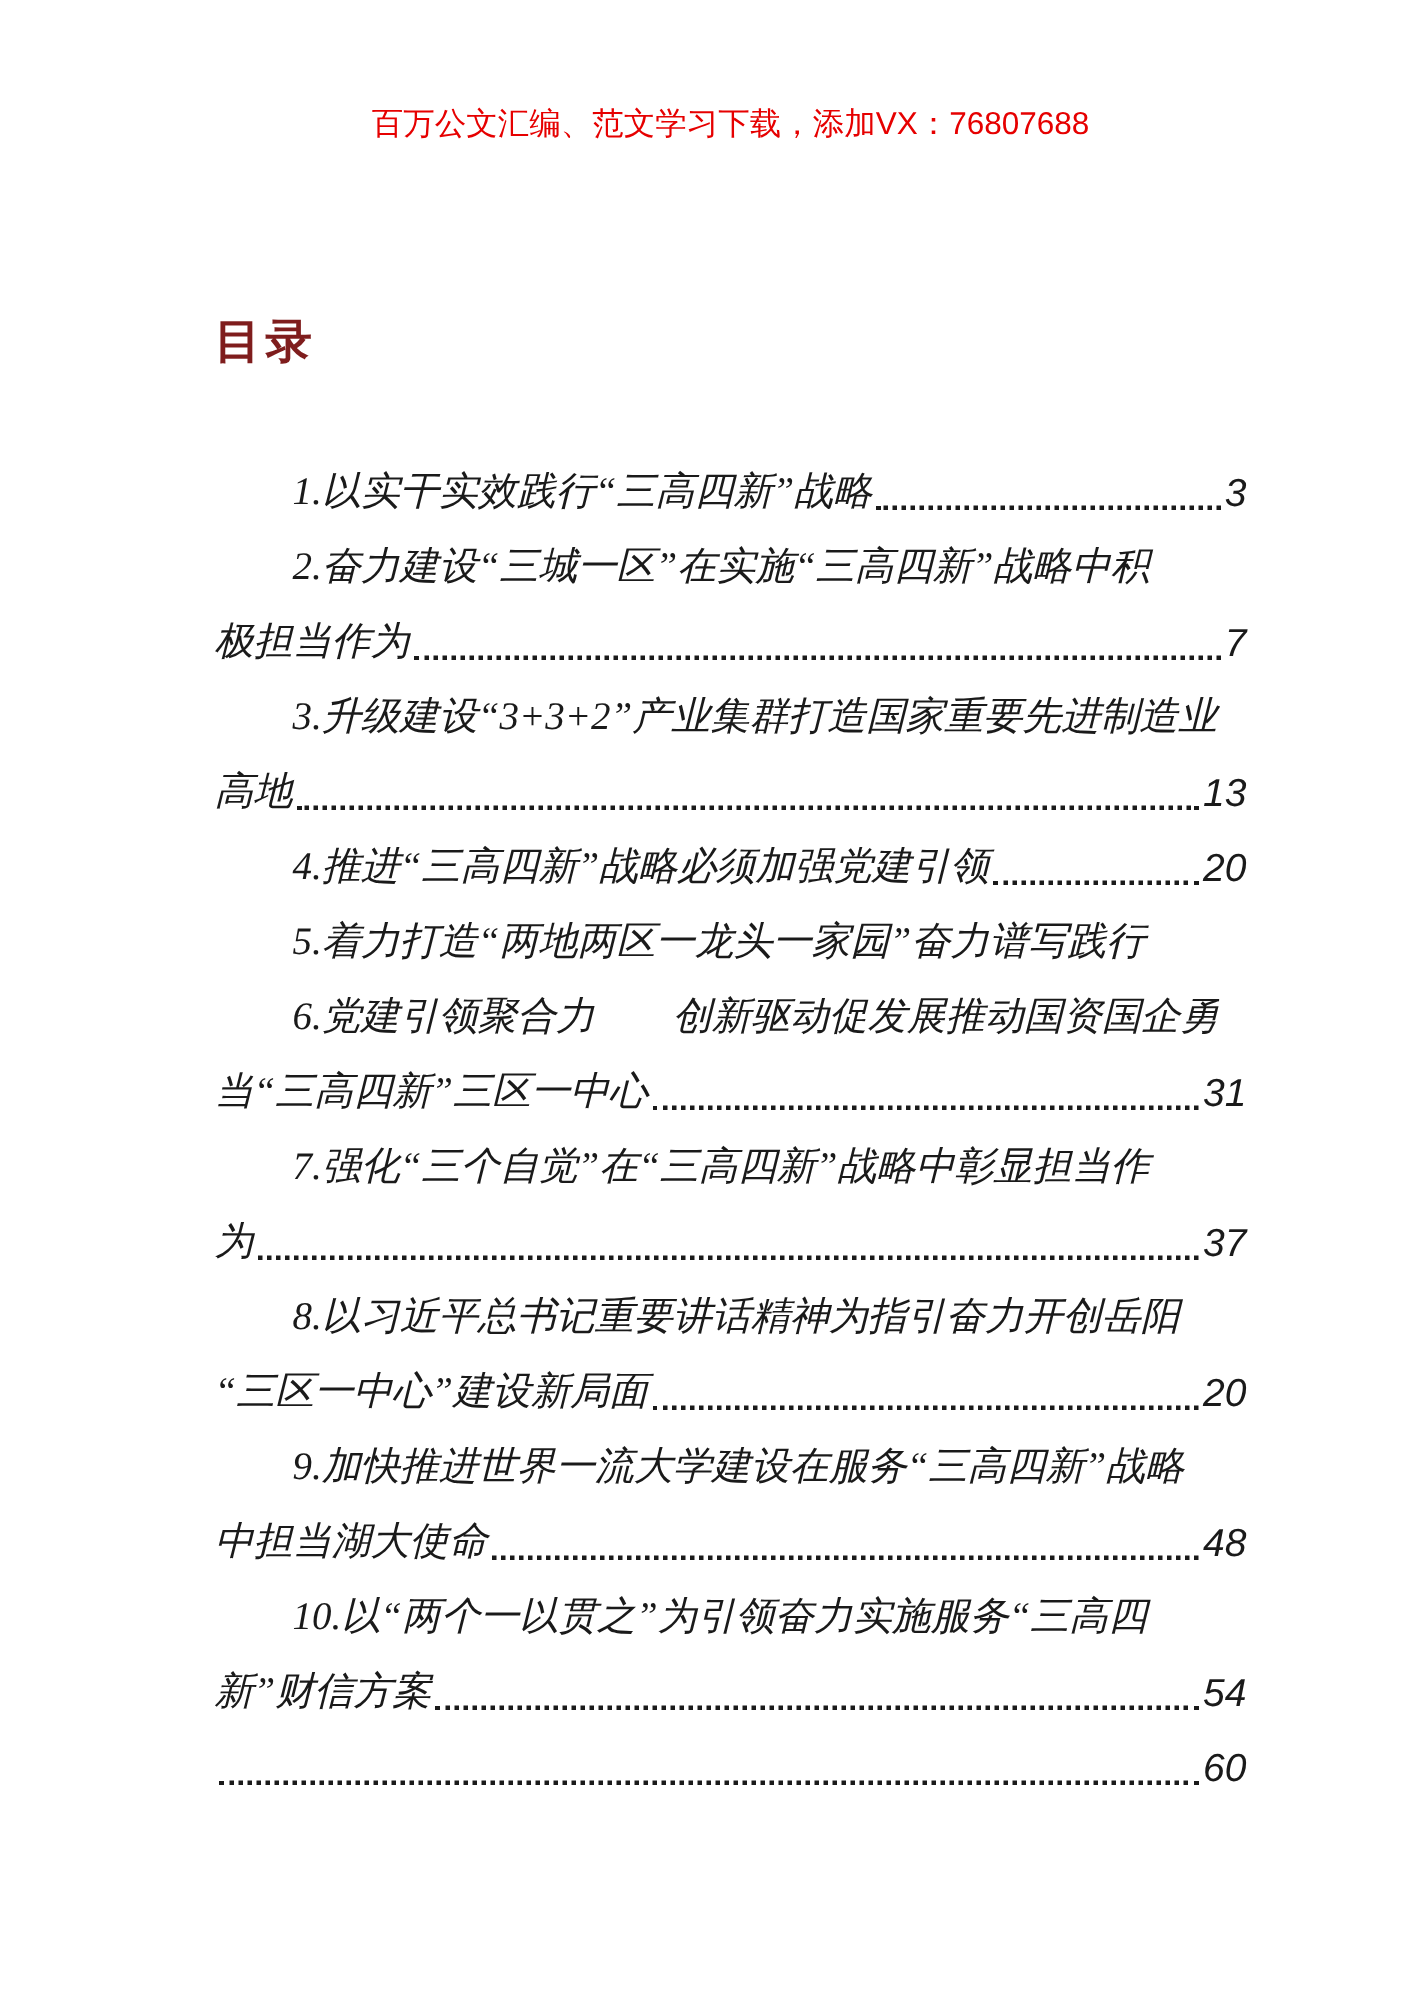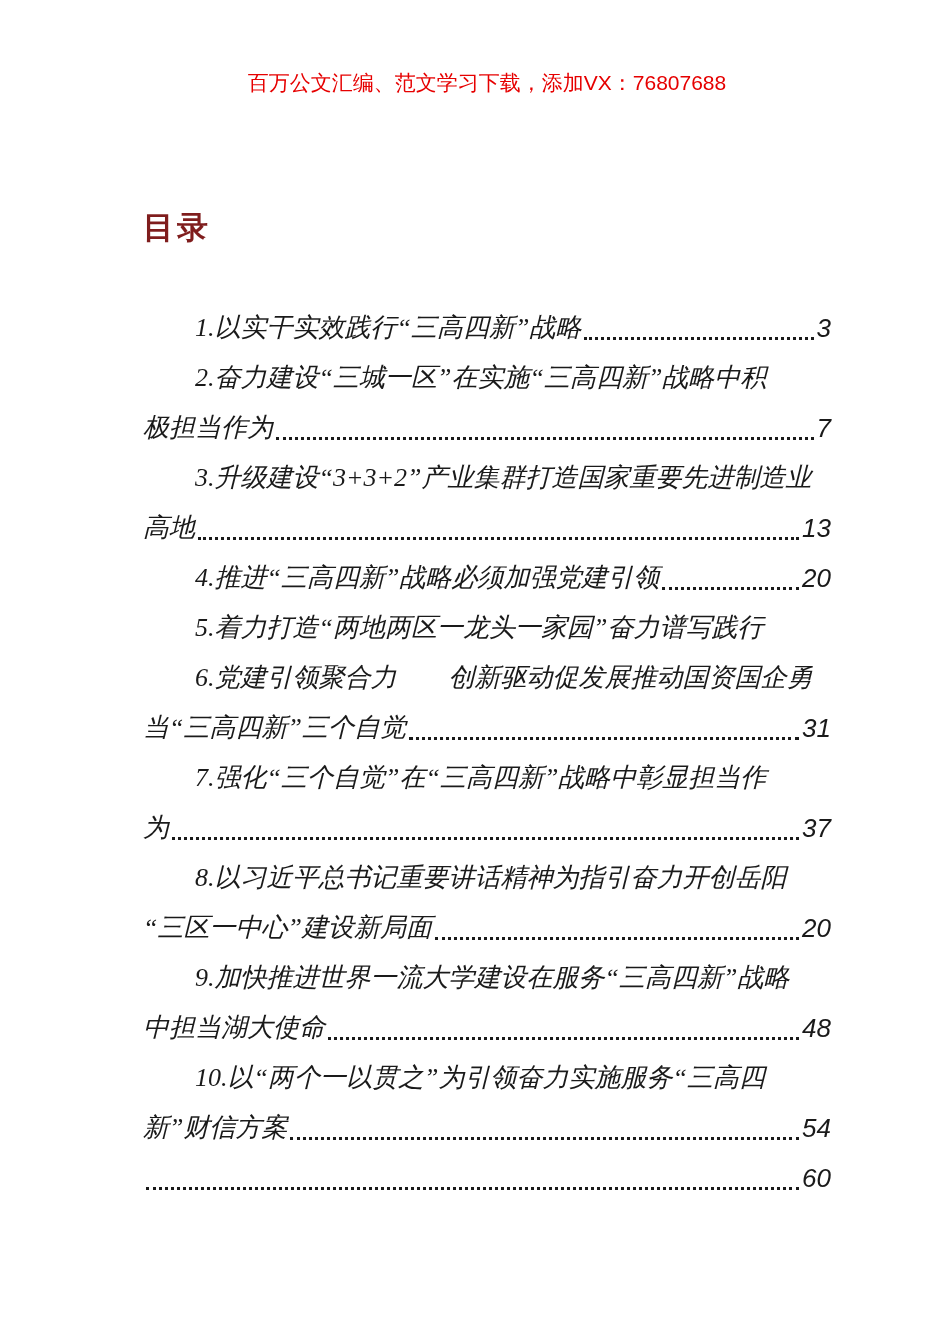--- a/index.html
+++ b/index.html
@@ -104,21 +104,21 @@
           <span class="dots"></span>
           <span class="page-num">20</span>
         </div>
       </div>
       <div class="toc-entry">
         <div class="toc-line first"><span class="toc-text">5.着力打造“两地两区一龙头一家园”奋力谱写践行</span></div>
       </div>
       <div class="toc-entry">
         <div class="toc-line first"><span class="toc-text">6.党建引领聚合力　　创新驱动促发展推动国资国企勇</span></div>
         <div class="toc-line last">
-          <span class="toc-text">当“三高四新”三个自觉</span>
+          <span class="toc-text">当“三高四新”三区一中心</span>
           <span class="dots"></span>
           <span class="page-num">31</span>
         </div>
       </div>
       <div class="toc-entry">
         <div class="toc-line first"><span class="toc-text">7.强化“三个自觉”在“三高四新”战略中彰显担当作</span></div>
         <div class="toc-line last">
           <span class="toc-text">为</span>
           <span class="dots"></span>
           <span class="page-num">37</span>

